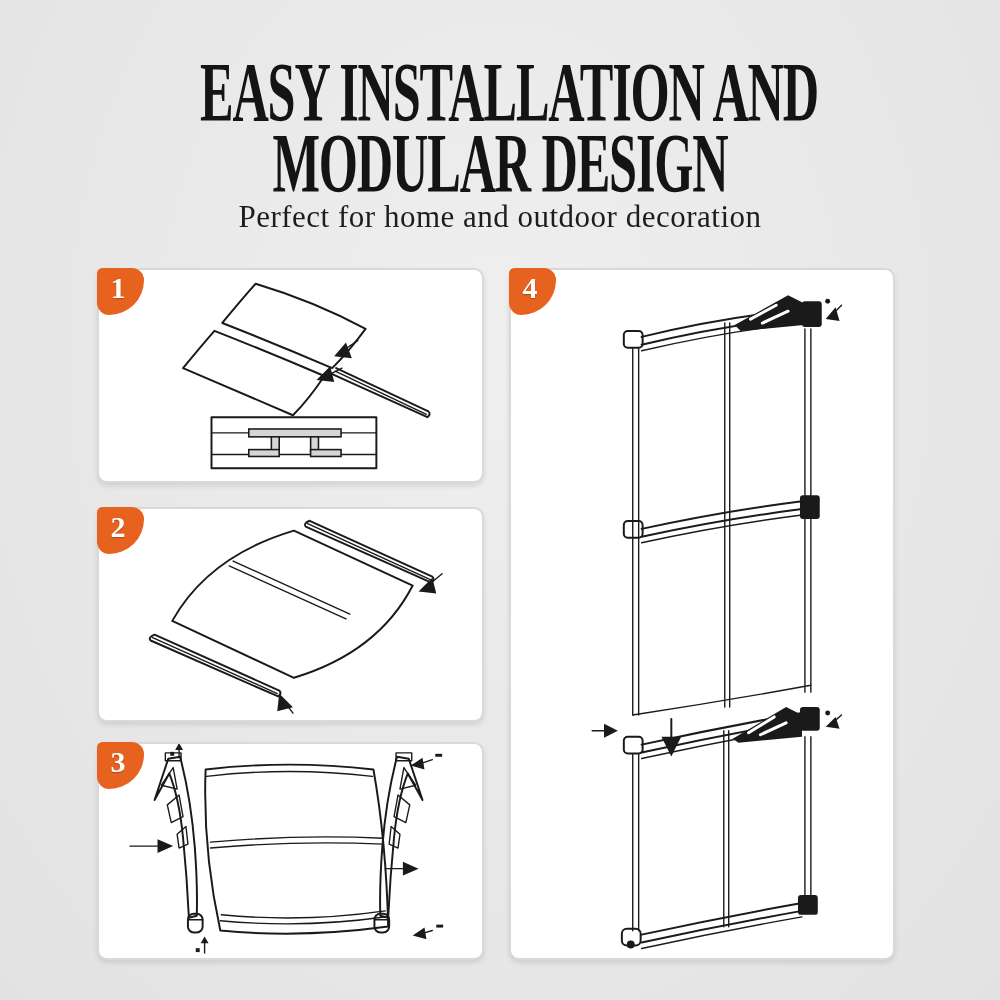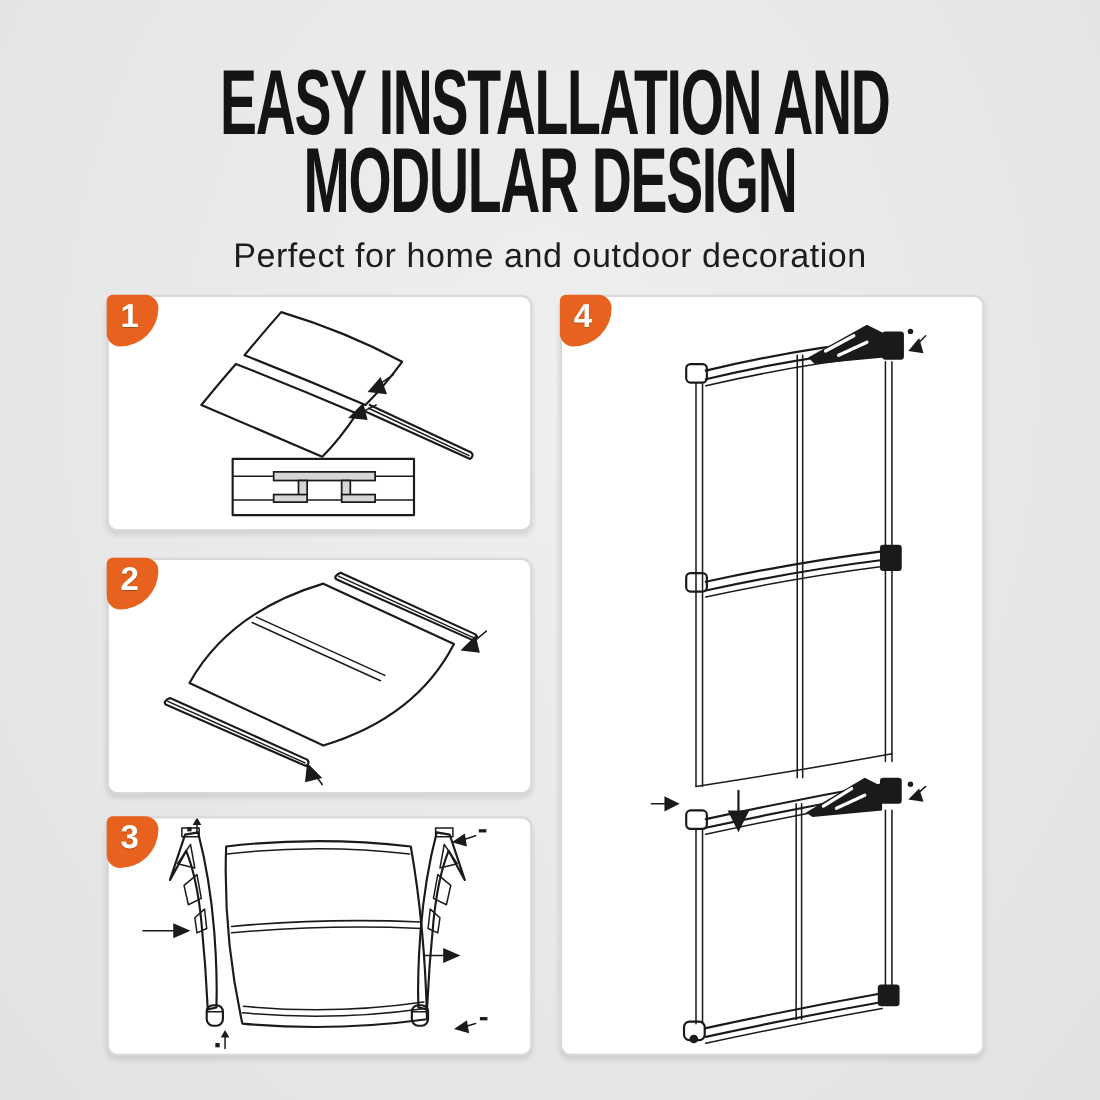--- a/index.html
+++ b/index.html
@@ -4,31 +4,32 @@
 <style>
   html,body{margin:0;padding:0;}
   body{
     width:1000px;height:1000px;overflow:hidden;
     font-family:"Liberation Sans",sans-serif;
     background:#e9e9e9;
   }
   .stage{
     position:relative;width:1000px;height:1000px;
     background:radial-gradient(ellipse at 50% 35%, #efefef 0%, #e8e8e8 55%, #e2e2e2 100%);
+    font-family:Liberation Serif, serif;
   }
   
   .header{position:absolute;top:58px;left:0;width:1000px;text-align:center;}
   .title-line{
     display:block;white-space:nowrap;
     font-weight:bold;font-size:84px;line-height:0.84;
     color:#141414;letter-spacing:-2px;
     transform:scaleX(0.60);transform-origin:50% 50%;
   }
   .subtitle{
-    display:block;margin-top:16px;
+    display:block;
     font-size:31px;color:#1d1d1d;letter-spacing:0.5px;
   }
   
   .panel{
     position:absolute;background:#ffffff;
     border:2px solid #d9d9d9;border-radius:10px;
     box-shadow:0 3px 5px rgba(0,0,0,0.10);
     box-sizing:border-box;
   }
   .panel-1{left:97px;top:268px;width:387px;height:215px;}

